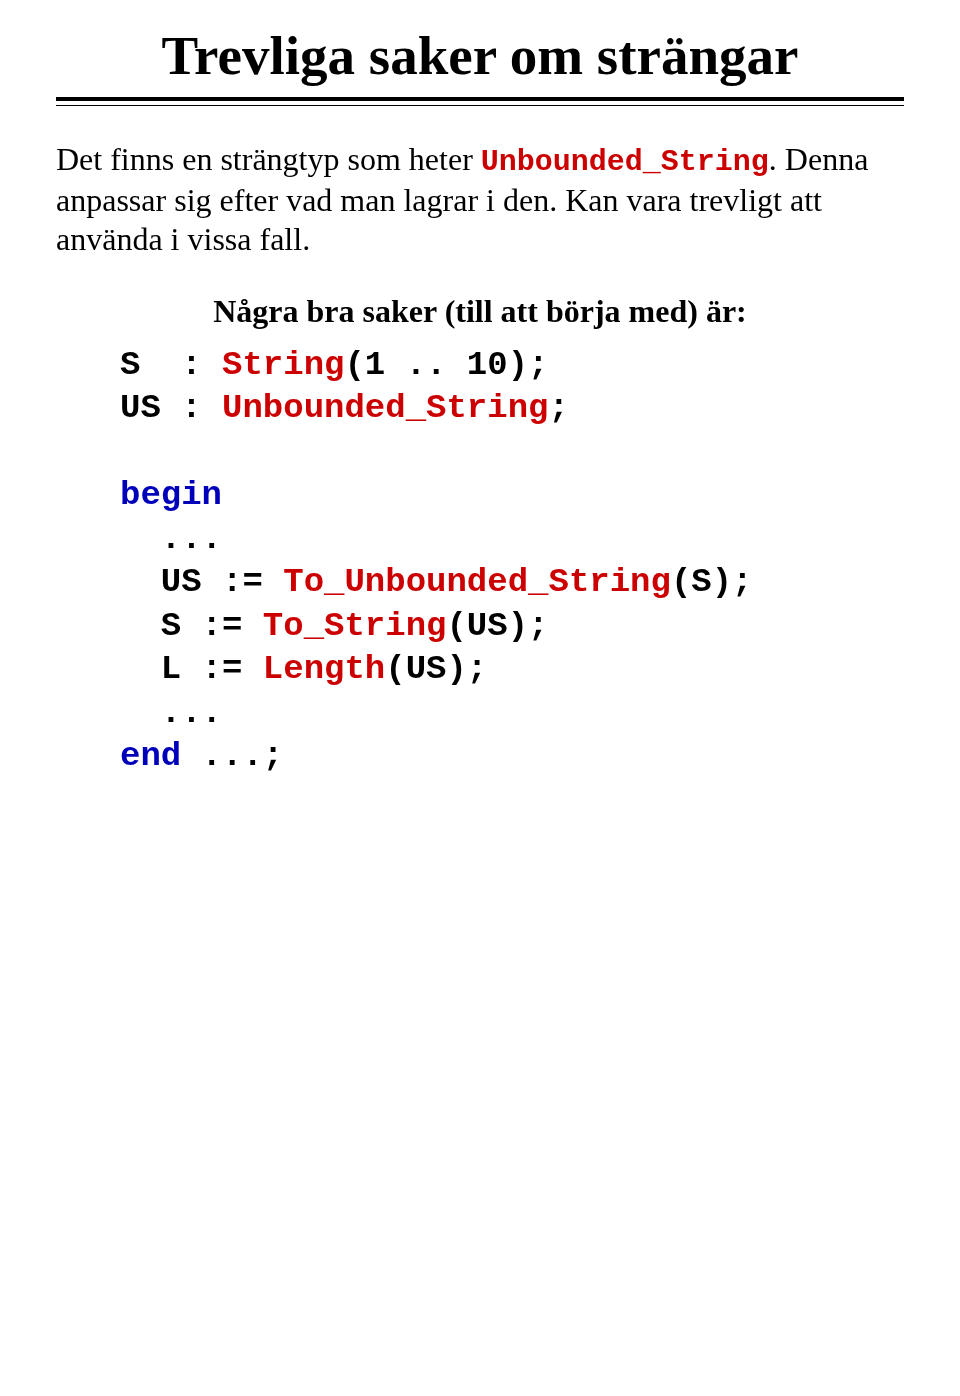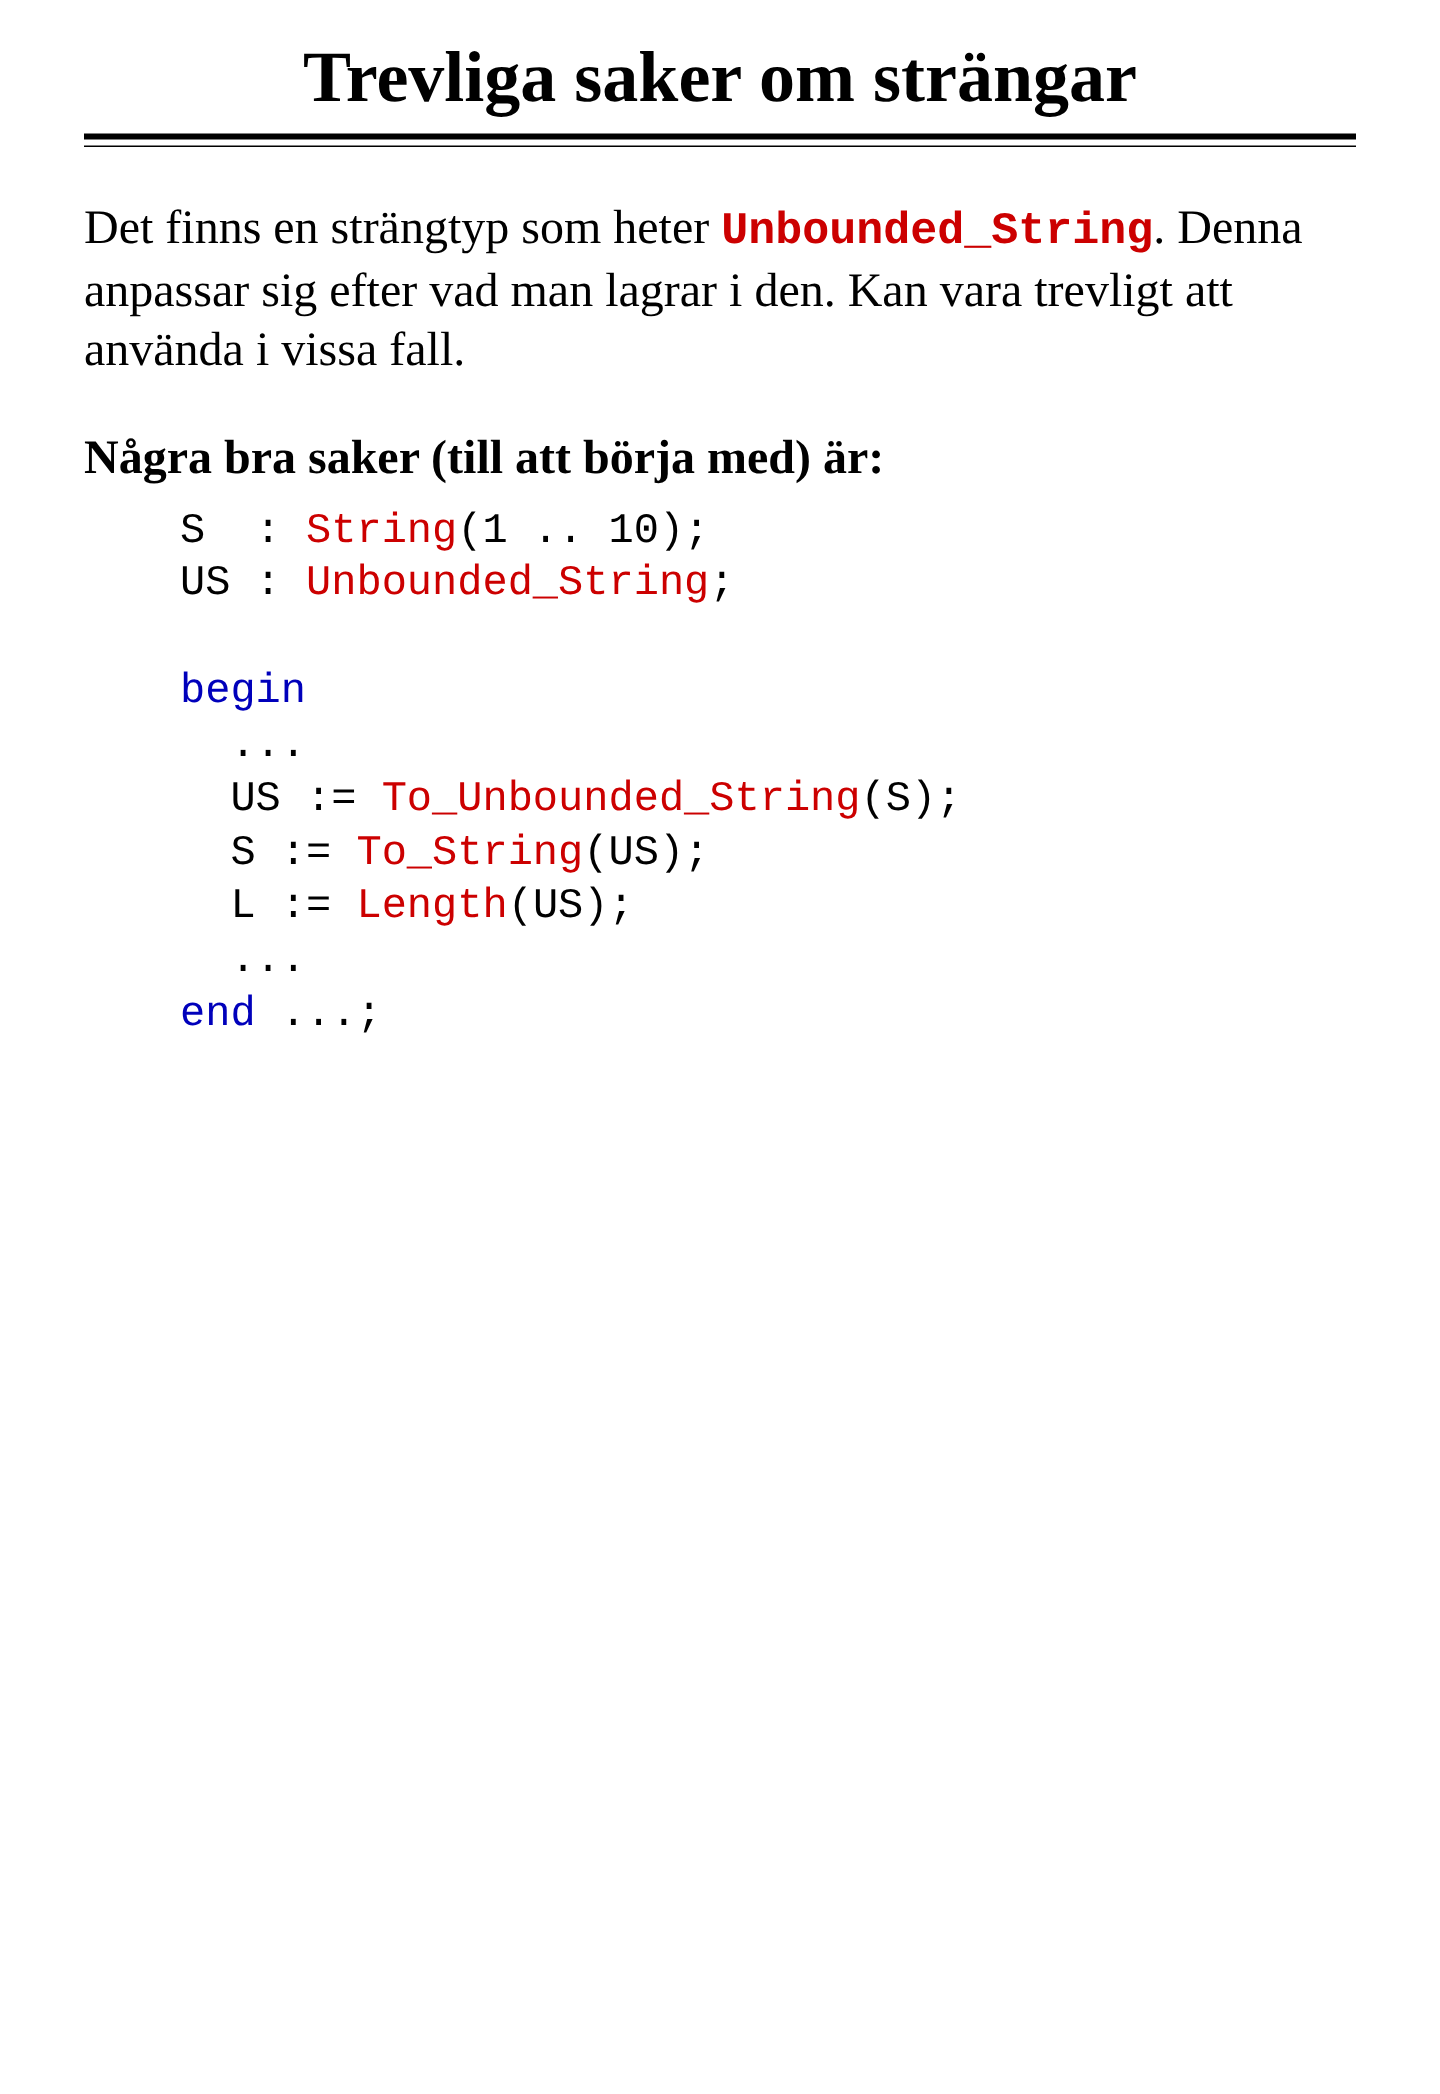--- a/index.html
+++ b/index.html
@@ -9,21 +9,21 @@
     background: #ffffff;
     font-family: "Times New Roman", Times, serif;
     color: #000000;
   }
   .page {
     padding: 24px 56px 40px 56px;
     box-sizing: border-box;
   }
   .title {
     text-align: center;
-    font-size: 48px;
+    font-size: 55px;
     font-weight: bold;
     margin: 0 0 10px 0;
   }
   .title-rule {
     border: none;
     border-top: 4px solid #000;
     border-bottom: 1.5px solid #000;
     height: 4px;
     margin: 0 0 34px 0;
   }
@@ -33,33 +33,34 @@
     margin: 0 0 34px 0;
   }
   .codeinline {
     font-family: "Courier New", Courier, monospace;
     font-weight: bold;
     color: #cc0000;
     font-size: 30px;
   }
   .codeblock {
     font-family: "Courier New", Courier, monospace;
-    font-weight: normal;
-    font-size: 28px;
+    font-weight: bold;
+    font-size: 34px;
     line-height: 1.28;
     white-space: pre;
     margin: 0 0 34px 64px;
   }
   .kw-blue { color: #0000bb; }
   .kw-red { color: #cc0000; }
   .plain { color: #000; }
   .section-heading {
     font-size: 32px;
     font-weight: bold;
     margin: 0 0 14px 0;
+    text-align: center;
   }
   .big-gap { margin-bottom: 80px; }
 </style>
 </head>
 <body>
 
 <div class="page">
 
   <h1 class="title">Trevliga saker om strängar</h1>
   <hr class="title-rule">

